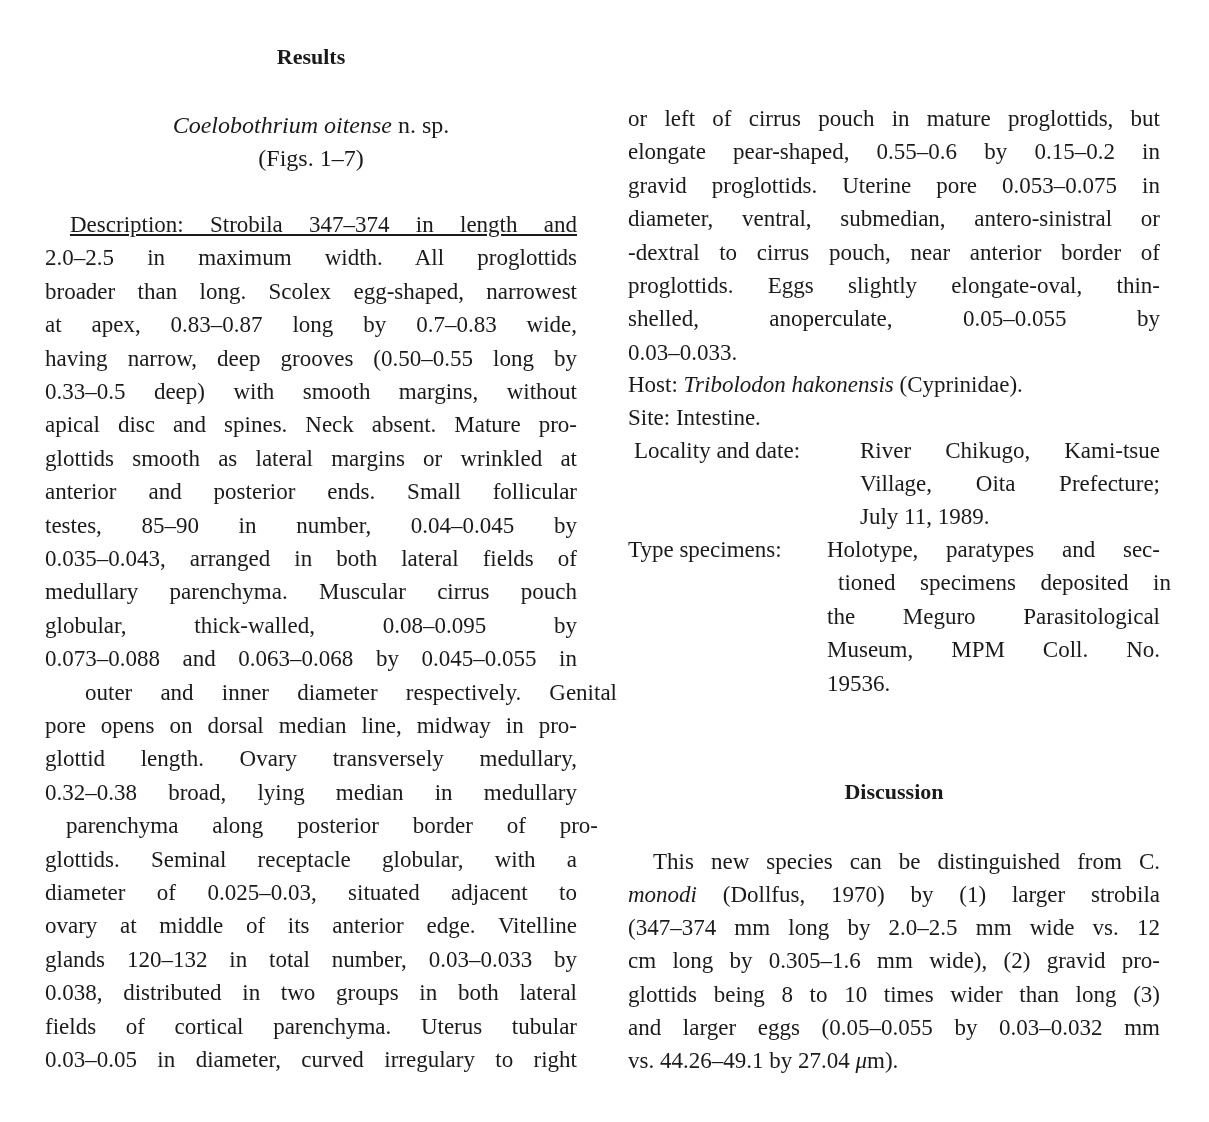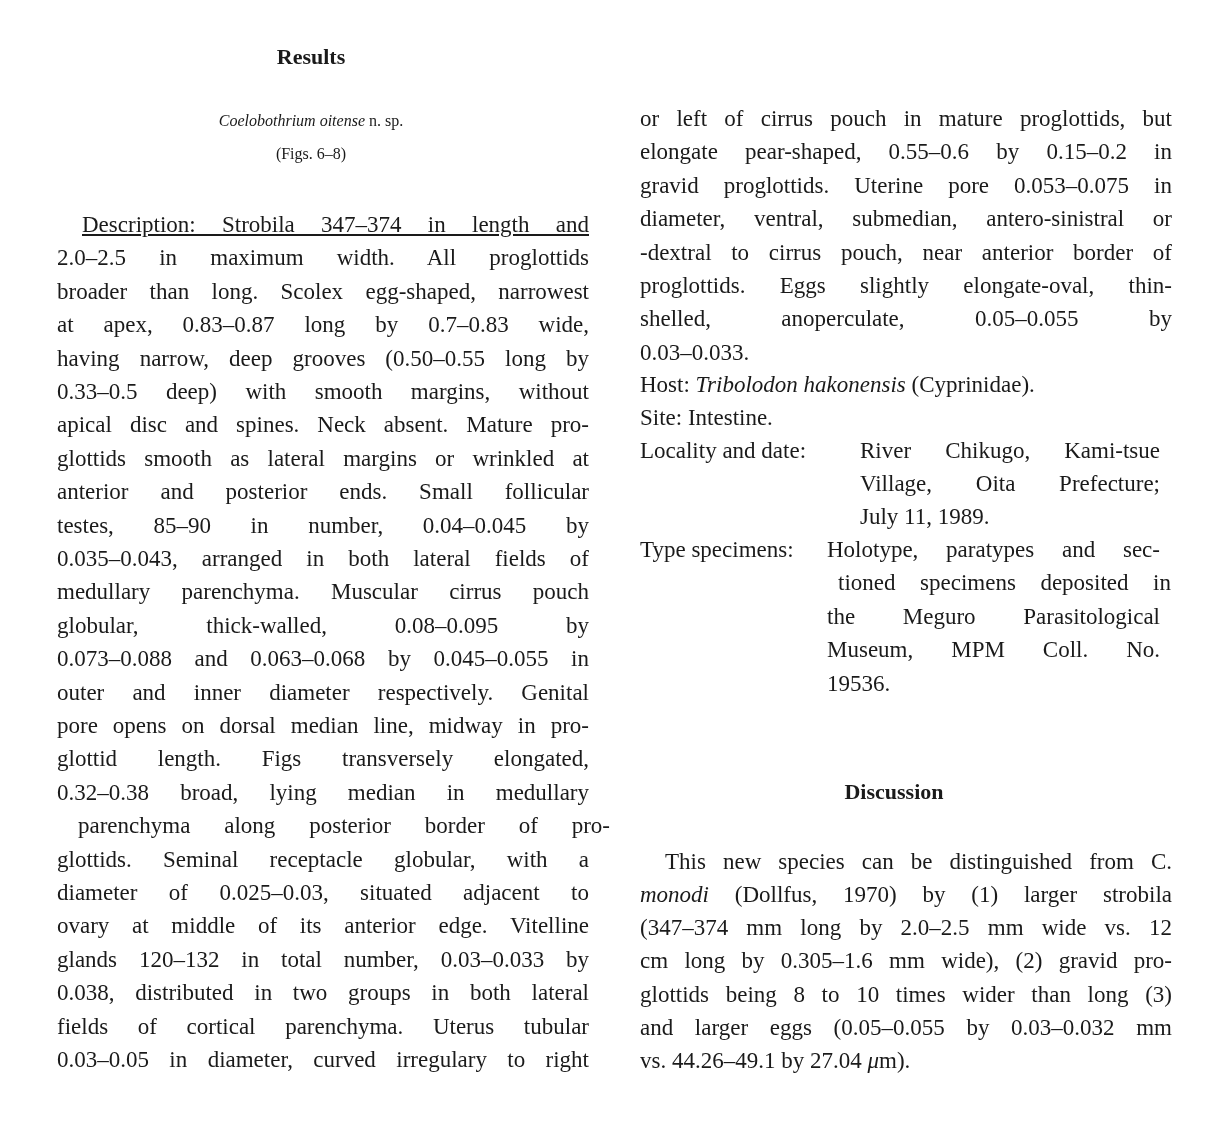--- a/index.html
+++ b/index.html
@@ -9,61 +9,61 @@
     color: #1a1a1a;
   }
   .col { position: absolute; }
   #left  { left: 45px;  top: 0; width: 532px; }
   #right { left: 628px; top: 0; width: 532px; }
   .heading {
     position: absolute; left: 0; width: 100%;
     text-align: center; font-weight: bold; font-size: 22px;
   }
   .center-line {
-    position: absolute; left: 0; width: 100%; text-align: center; font-size: 16px;
+    position: absolute; left: 0; width: 100%; text-align: center; font-size: 24px;
   }
   .line {
-    position: absolute; left: 12px; width: 100%;
+    position: absolute; left: 0; width: 100%;
     font-size: 23px; line-height: 33px; height: 33px;
     white-space: nowrap;
   }
   .j {
     text-align: justify; text-align-last: justify; white-space: normal;
   }
   .indent { padding-left: 25px; box-sizing: border-box; }
   i { font-style: italic; }
 </style>
 </head>
 <body>
 
 <div id="left" class="col">
   <div class="heading" style="top:44px;">Results</div>
   <div class="center-line" style="top:112px;">
     <i>Coelobothrium oitense</i><span> n. sp.</span>
   </div>
-  <div class="center-line" style="top:145px;">(Figs. 6–8)</div>
+  <div class="center-line" style="top:145px;">(Figs. 1–7)</div>
 
   <div id="desc-lines">
       <div class="line j indent" style="top: 208px; text-decoration: underline;">Description: Strobila 347–374 in length and</div>
       <div class="line j" style="top: 241.4px;">2.0–2.5 in maximum width. All proglottids</div>
       <div class="line j" style="top: 274.8px;">broader than long. Scolex egg-shaped, narrowest</div>
       <div class="line j" style="top: 308.2px;">at apex, 0.83–0.87 long by 0.7–0.83 wide,</div>
       <div class="line j" style="top: 341.6px;">having narrow, deep grooves (0.50–0.55 long by</div>
       <div class="line j" style="top: 375px;">0.33–0.5 deep) with smooth margins, without</div>
       <div class="line j" style="top: 408.4px;">apical disc and spines. Neck absent. Mature pro-</div>
       <div class="line j" style="top: 441.8px;">glottids smooth as lateral margins or wrinkled at</div>
       <div class="line j" style="top: 475.2px;">anterior and posterior ends. Small follicular</div>
       <div class="line j" style="top: 508.6px;">testes, 85–90 in number, 0.04–0.045 by</div>
       <div class="line j" style="top: 542px;">0.035–0.043, arranged in both lateral fields of</div>
       <div class="line j" style="top: 575.4px;">medullary parenchyma. Muscular cirrus pouch</div>
       <div class="line j" style="top: 608.8px;">globular, thick-walled, 0.08–0.095 by</div>
       <div class="line j" style="top: 642.2px;">0.073–0.088 and 0.063–0.068 by 0.045–0.055 in</div>
-      <div class="line j" style="top: 675.6px;">outer and inner diameter respectively. Genital</div>
+      <div class="line j" style="top: 675.6px; margin-left: 40px;">outer and inner diameter respectively. Genital</div>
       <div class="line j" style="top: 709px;">pore opens on dorsal median line, midway in pro-</div>
-      <div class="line j" style="top: 742.4px;">glottid length. Figs transversely elongated,</div>
+      <div class="line j" style="top: 742.4px;">glottid length. Ovary transversely medullary,</div>
       <div class="line j" style="top: 775.8px;">0.32–0.38 broad, lying median in medullary</div>
       <div class="line j" style="top: 809.2px; margin-left: 21px;">parenchyma along posterior border of pro-</div>
       <div class="line j" style="top: 842.6px;">glottids. Seminal receptacle globular, with a</div>
       <div class="line j" style="top: 876px;">diameter of 0.025–0.03, situated adjacent to</div>
       <div class="line j" style="top: 909.4px;">ovary at middle of its anterior edge. Vitelline</div>
       <div class="line j" style="top: 942.8px;">glands 120–132 in total number, 0.03–0.033 by</div>
       <div class="line j" style="top: 976.2px;">0.038, distributed in two groups in both lateral</div>
       <div class="line j" style="top: 1009.6px;">fields of cortical parenchyma. Uterus tubular</div>
       <div class="line j" style="top: 1043px;">0.03–0.05 in diameter, curved irregulary to right</div>
     </div>
@@ -79,21 +79,21 @@
       <div class="line j" style="top: 269px;">proglottids. Eggs slightly elongate-oval, thin-</div>
       <div class="line j" style="top: 302.4px;">shelled, anoperculate, 0.05–0.055 by</div>
       <div class="line" style="top: 335.8px;">0.03–0.033.</div>
     </div>
 
   <div class="line" style="top:368px;">
     <span>Host: </span><i>Tribolodon hakonensis</i><span> (Cyprinidae).</span>
   </div>
   <div class="line" style="top:401px;">Site: Intestine.</div>
 
-  <div class="line" style="top:434px;">Locality and date:</div>
+  <div class="line" style="top:434px;margin-left:6px;">Locality and date:</div>
   <div id="locality-lines">
       <div class="line j" style="top: 434px; left: 232px; width: 300px;">River Chikugo, Kami-tsue</div>
       <div class="line j" style="top: 467.2px; left: 232px; width: 300px;">Village, Oita Prefecture;</div>
       <div class="line" style="top: 500.4px; left: 232px; width: 300px;">July 11, 1989.</div>
     </div>
 
   <div class="line" style="top:533px;">Type specimens:</div>
   <div id="type-lines">
       <div class="line j" style="top: 533px; left: 199px; width: 333px;">Holotype, paratypes and sec-</div>
       <div class="line j" style="top: 566.4px; left: 210px; width: 333px;">tioned specimens deposited in</div>

